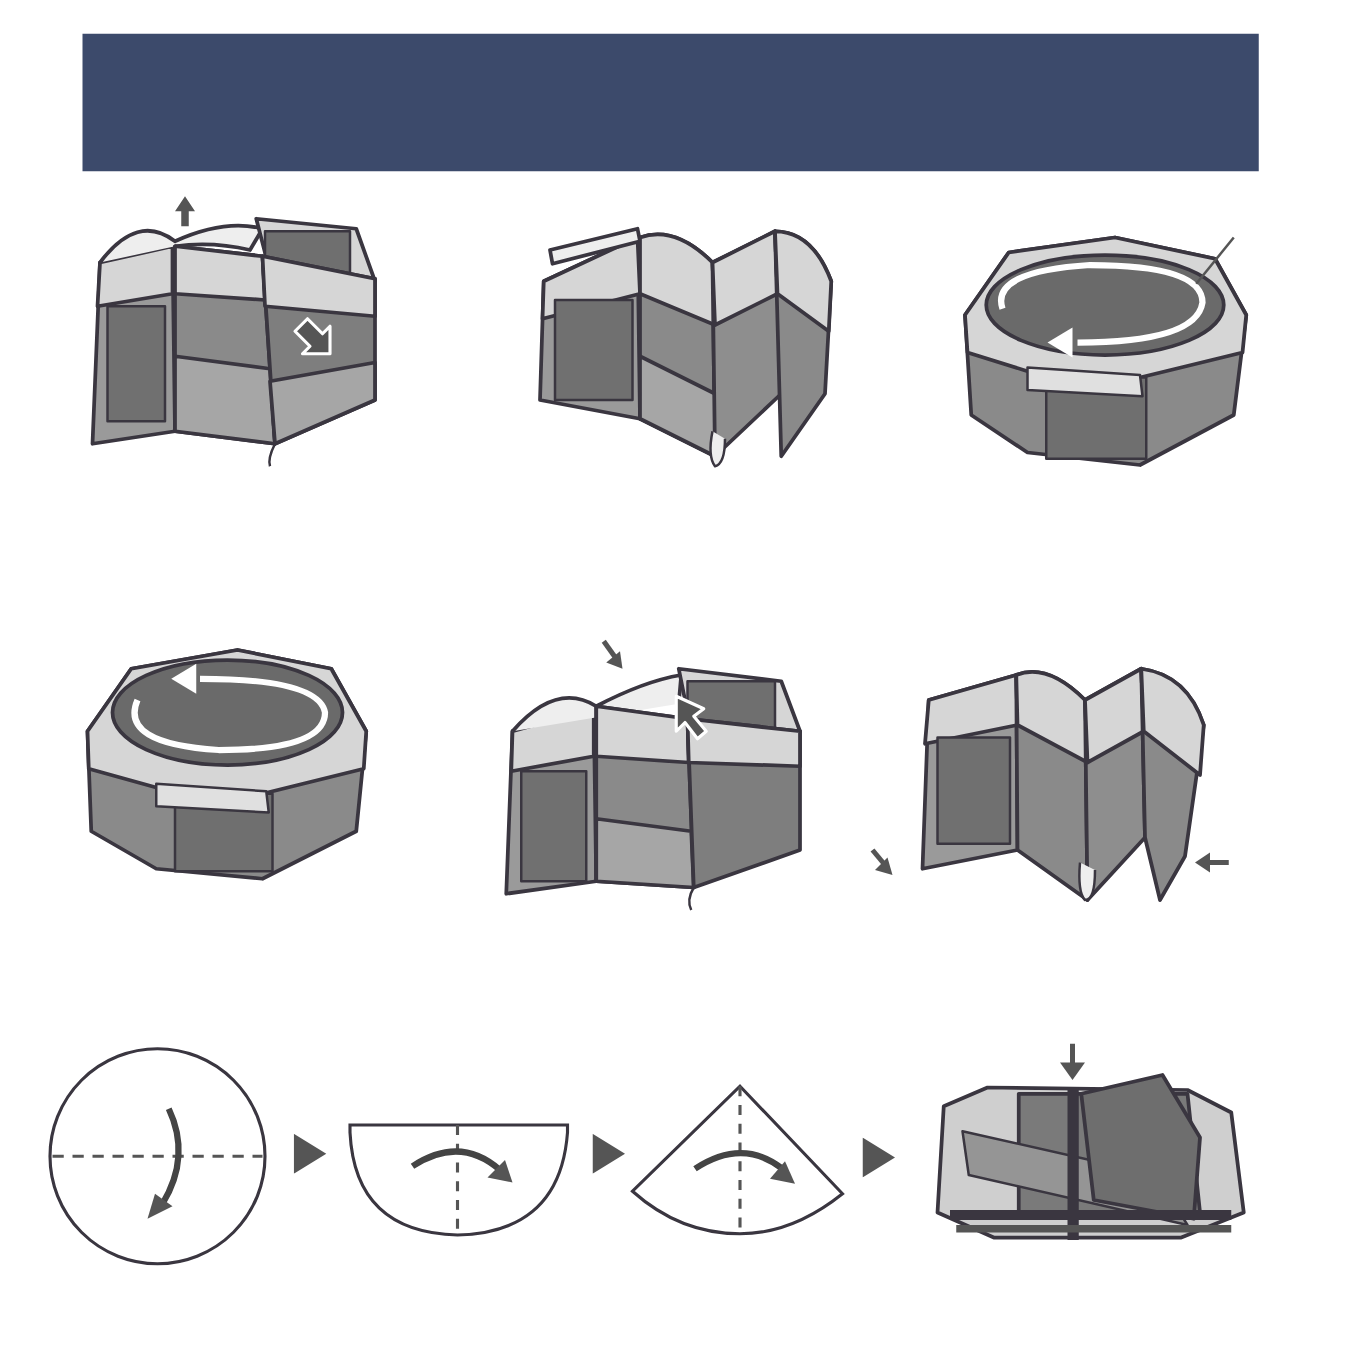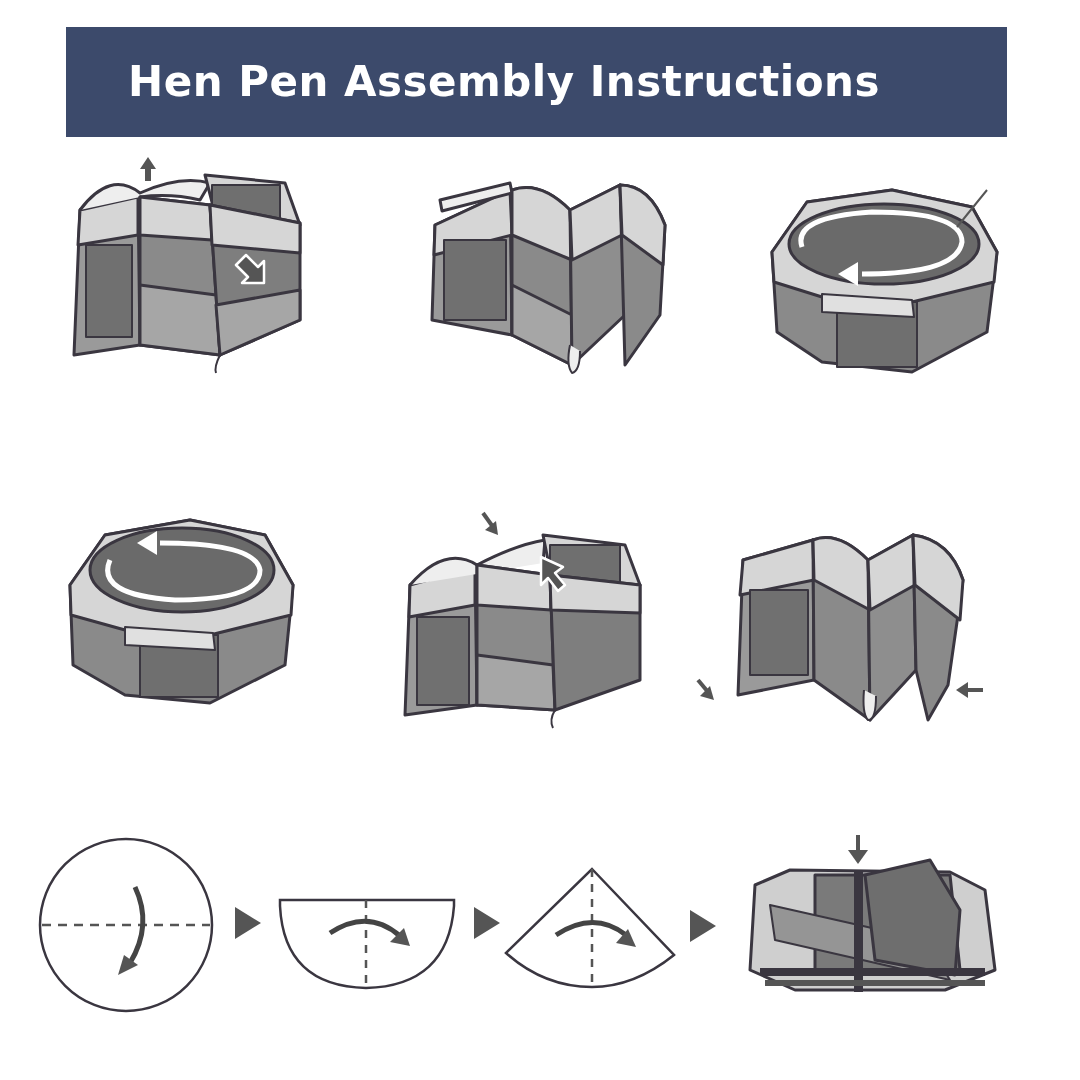--- a/index.html
+++ b/index.html
@@ -14,21 +14,20 @@
   .logo-chicken { position:absolute; left:0px; top:22px; color:#ffffff; font-size:20px; font-weight:bold; font-family:"DejaVu Serif", serif; letter-spacing:-0.5px; }
   .logo-egg { position:absolute; left:80px; top:4px; width:18px; height:23px; background:#fbf1dd; border-radius:50% 50% 50% 50% / 60% 60% 40% 40%; }
   .logo-comb { position:absolute; left:86px; top:-2px; width:10px; height:8px; background:#c0282c; border-radius:50%; }
   .step { position:absolute; }
   svg { display:block; }
 </style>
 </head>
 <body>
 
 <div class="header">
-  <div class="header-title">Hen Pen Assembly Instructions</div>
 </div>
 
 <div class="step" style="left:60px;top:145px;">
   <svg width="260" height="230" viewBox="0 0 260 230">
     <g stroke="#3a3640" stroke-width="3" stroke-linejoin="round">
 
       <g>
           <polygon points="88,12 80,24 85,24 85,36 91,36 91,24 96,24" fill="#555" stroke="none"></polygon>
         </g>
 

